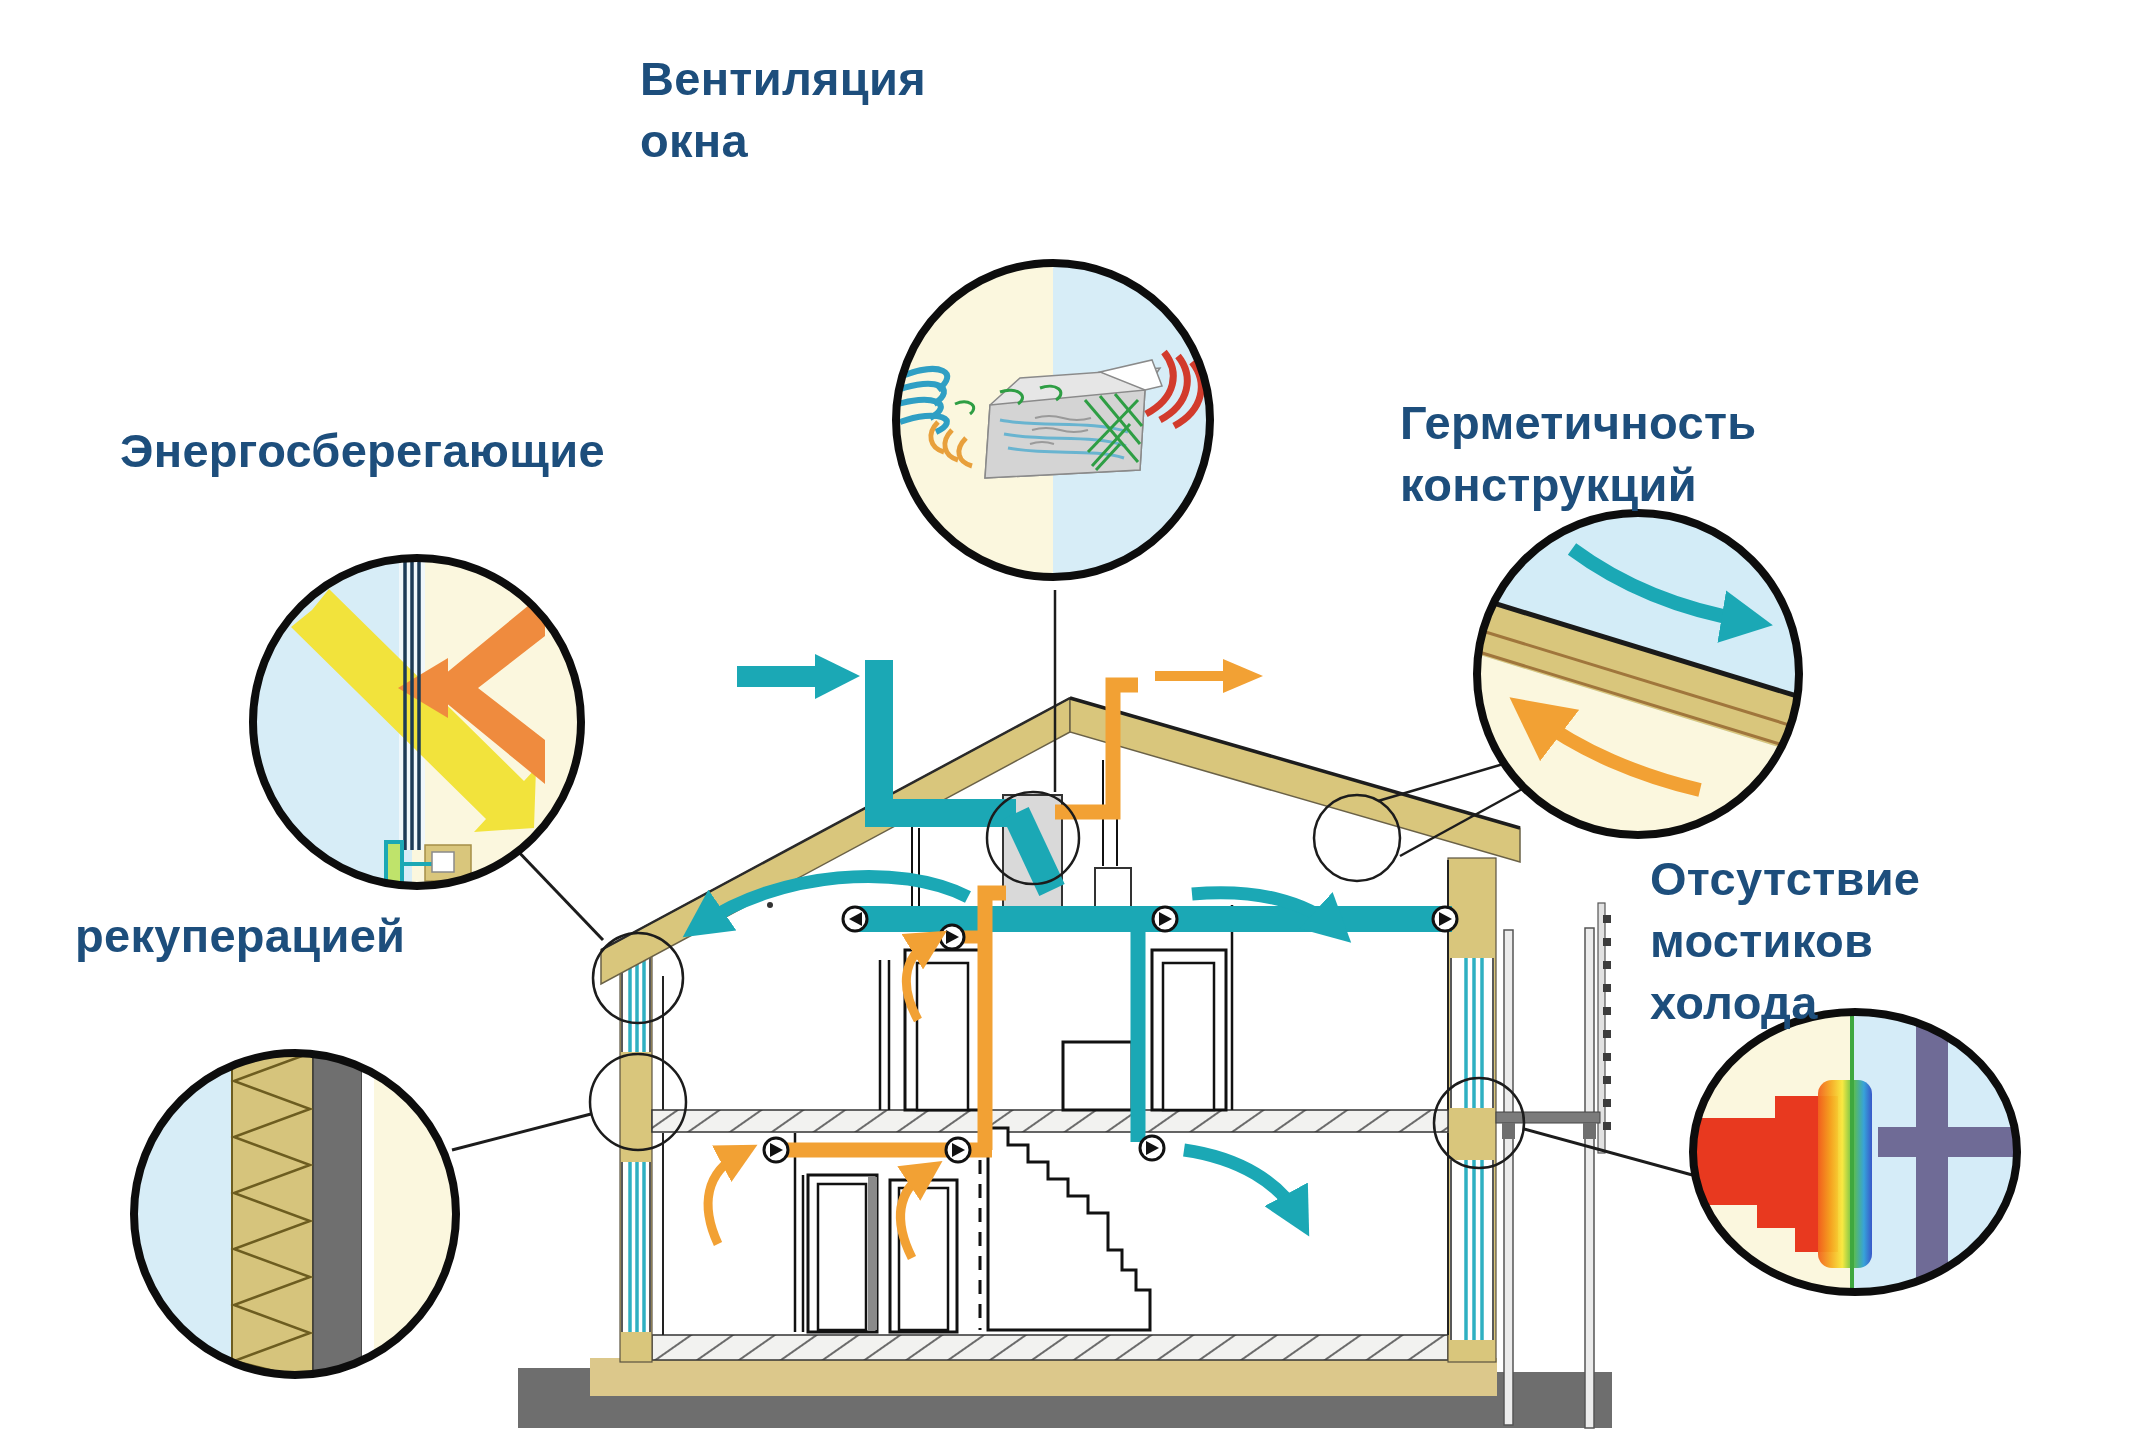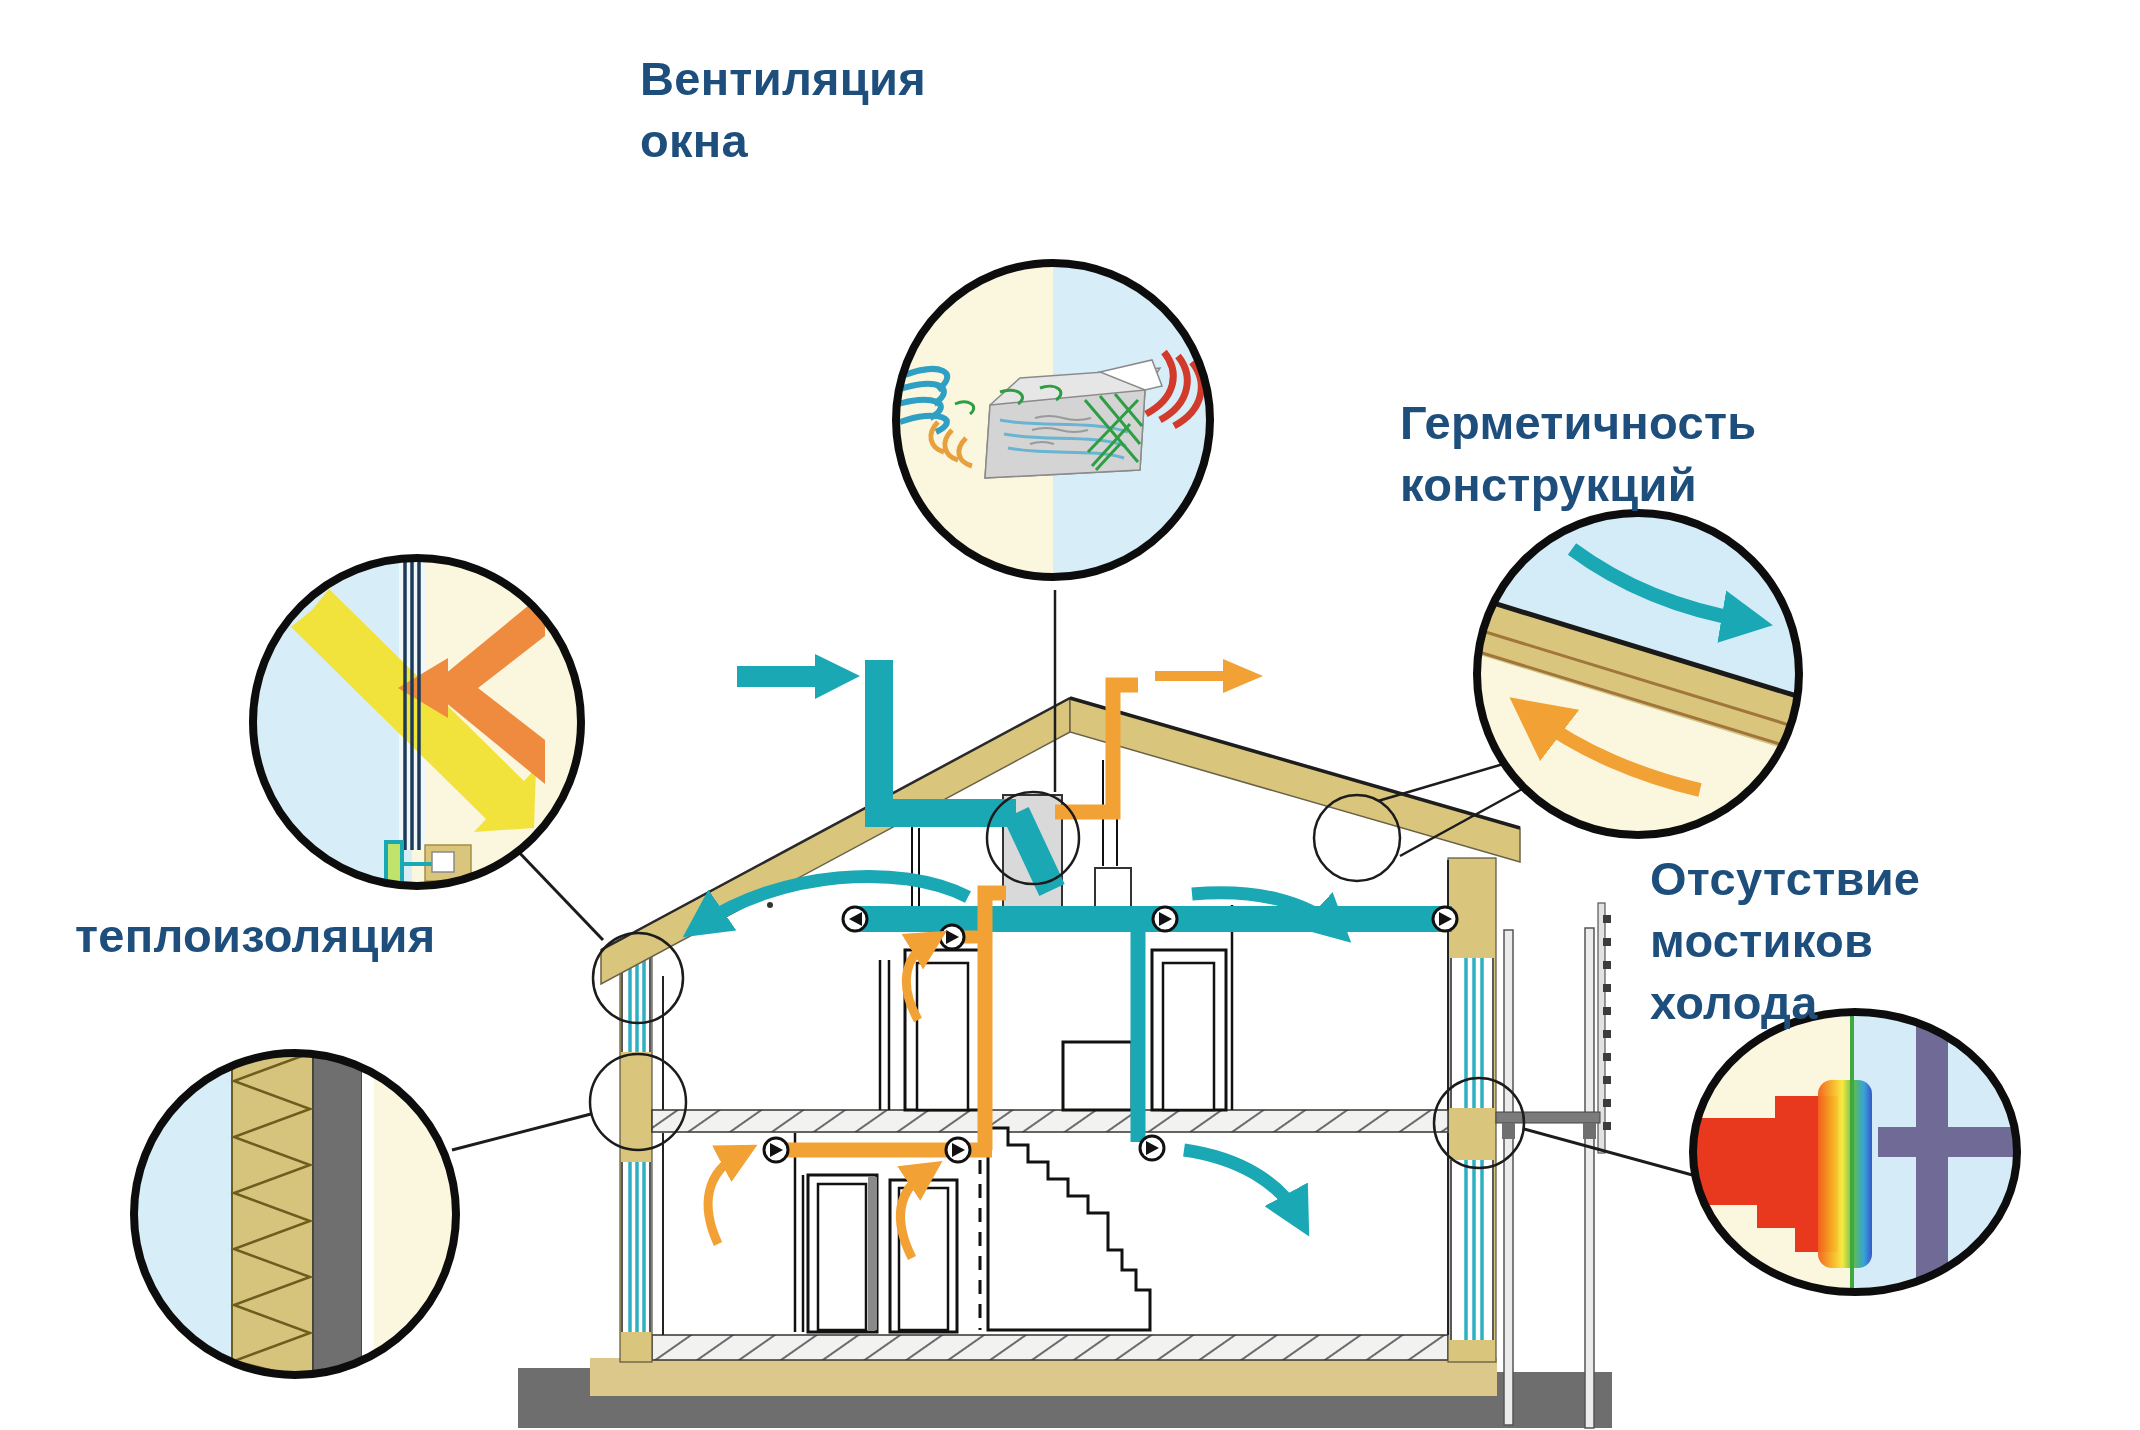--- a/index.html
+++ b/index.html
@@ -365,27 +365,28 @@
     </g>
     <ellipse cx="1855" cy="1152" rx="162" ry="140" fill="none" stroke="#0d0d0d" stroke-width="8"></ellipse>
   </g>
 </svg>
 
 <div class="callout-label" style="left:640px;top:48px;width:600px">
   <span>Вентиляция</span>
   <span>окна</span>
 </div>
 <div class="callout-label" style="left:120px;top:420px;width:556px">
+  <span>Энергосберегающие</span>
 </div>
 <div class="callout-label" style="left:1400px;top:392px;width:494px">
   <span>Герметичность</span>
   <span>конструкций</span>
 </div>
 <div class="callout-label" style="left:75px;top:905px;width:436px">
-  <span>теплоизоляция</span>
+  <span>рекуперацией</span>
 </div>
 <div class="callout-label" style="left:1650px;top:848px;width:410px">
   <span>Отсутствие</span>
   <span>мостиков</span>
   <span>холода</span>
 </div>
 
 </div>
 
 </body></html>

